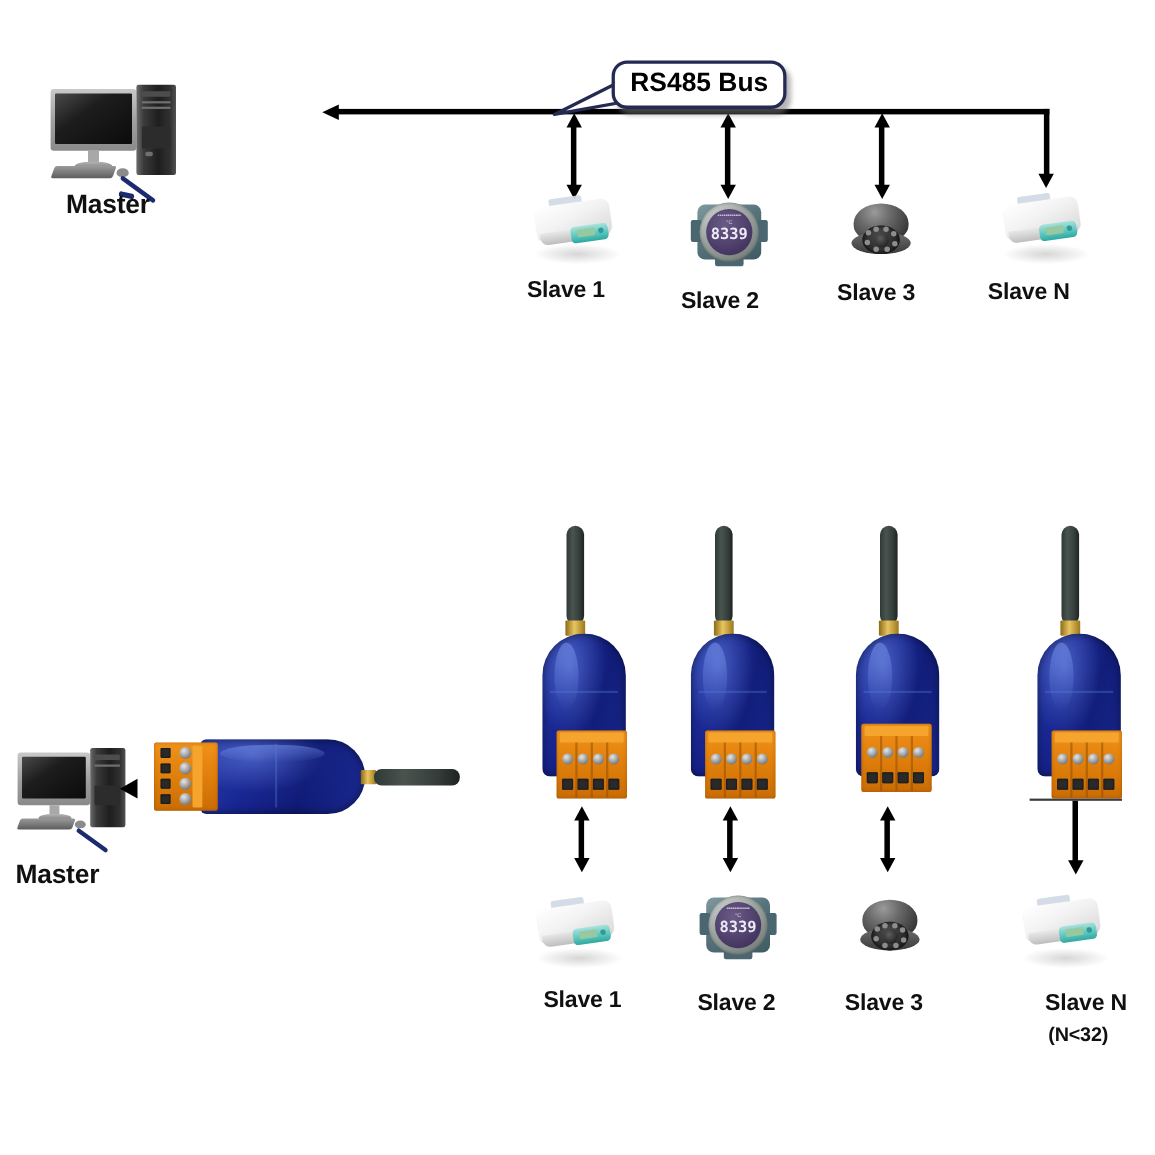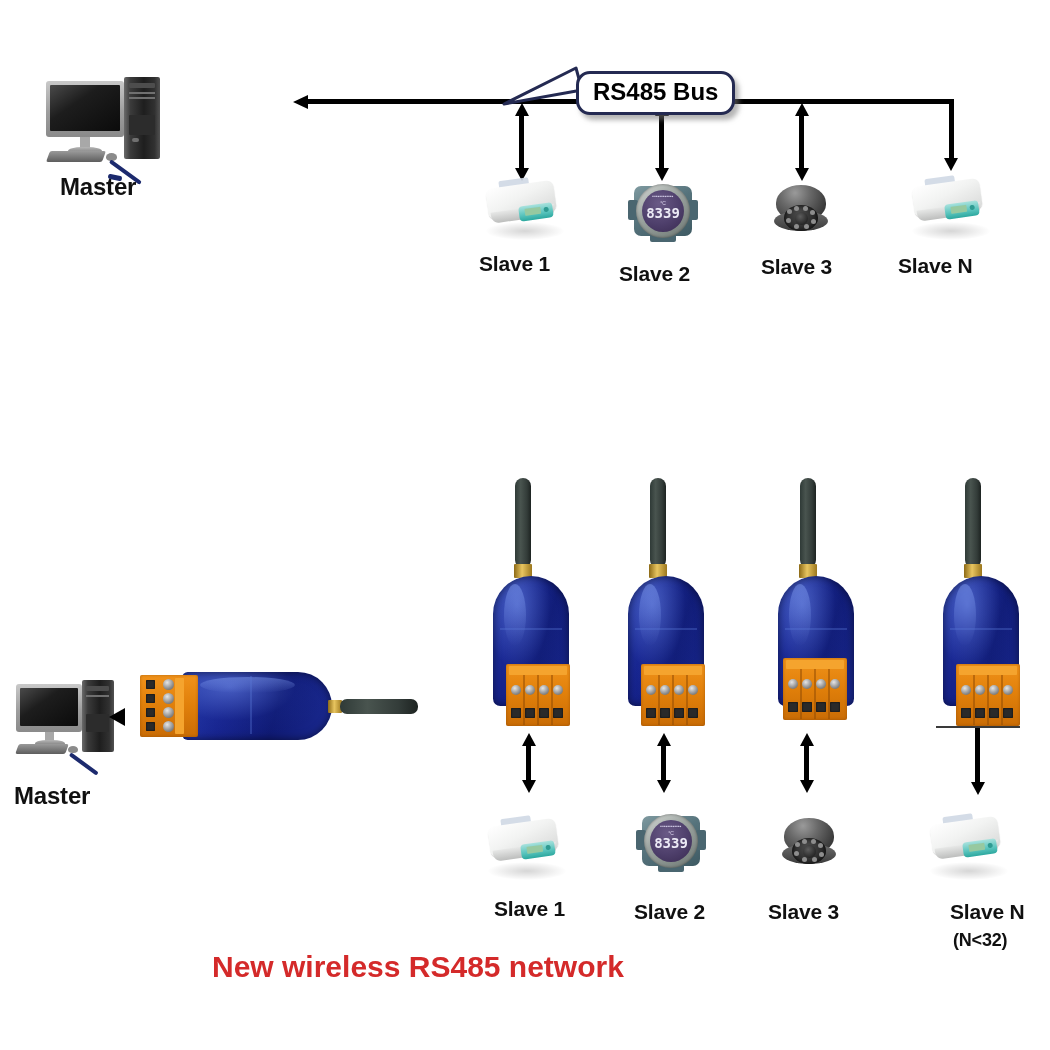--- a/index.html
+++ b/index.html
@@ -333,21 +333,21 @@
   <div class="label master-label" style="left:60px; top:173px;">Master</div>
 
   <div class="arrow arrow-left" style="left:293px; top:95px;"></div>
   <div class="wire-h" style="left:307px; top:99px; width:647px; height:5px;"></div>
 
   <div class="wire-v" style="left:949px; top:99px; width:5px; height:62px;"></div>
 
   <svg class="callout-tail" style="left:498px; top:60px; width:90px; height:48px;" viewBox="0 0 90 48">
     <polygon points="78,8 84,30 6,44" fill="#ffffff" stroke="#242a52" stroke-width="3" stroke-linejoin="round"></polygon>
   </svg>
-  <div class="callout" style="left:556px; top:71px;margin-left:20px;">RS485 Bus</div>
+  <div class="callout" style="left:556px; top:55px;">RS485 Bus</div>
 
   <div>
     <div class="arrow arrow-up" style="left:515px; top:103px;"></div>
     <div class="wire-v" style="left:519px; top:112px; width:5px; height:58px;"></div>
     <div class="arrow arrow-down" style="left:515px; top:168px;"></div>
   </div>
   <div>
     <div class="arrow arrow-up" style="left:655px; top:103px;"></div>
     <div class="wire-v" style="left:659px; top:112px; width:5px; height:58px;"></div>
     <div class="arrow arrow-down" style="left:655px; top:168px;"></div>
@@ -602,15 +602,14 @@
     <div class="sc-plate" style="left:14px; top:-4px; width:30px; height:9px;"></div>
     <div class="sc-top" style="left:0px; top:2px; width:68px; height:30px;"></div>
     <div class="sc-body" style="left:2px; top:26px; width:64px; height:11px;"></div>
     <div class="sc-panel" style="left:30px; top:24px; width:34px; height:15px;"></div>
     <div class="sc-disp" style="left:36px; top:27px; width:16px; height:7px;"></div>
     <div class="sc-btn" style="left:55px; top:28px; width:5px; height:5px;"></div>
   </div>
   <div class="label slave-label" style="left:950px; top:900px;">Slave N</div>
   <div class="label sub-label" style="left:953px; top:930px;">(N&lt;32)</div>
 
-  <div class="section-title" style="left:212px; top:950px;">New wireless RS485 network</div>
 
 </div>
 
 </body></html>

